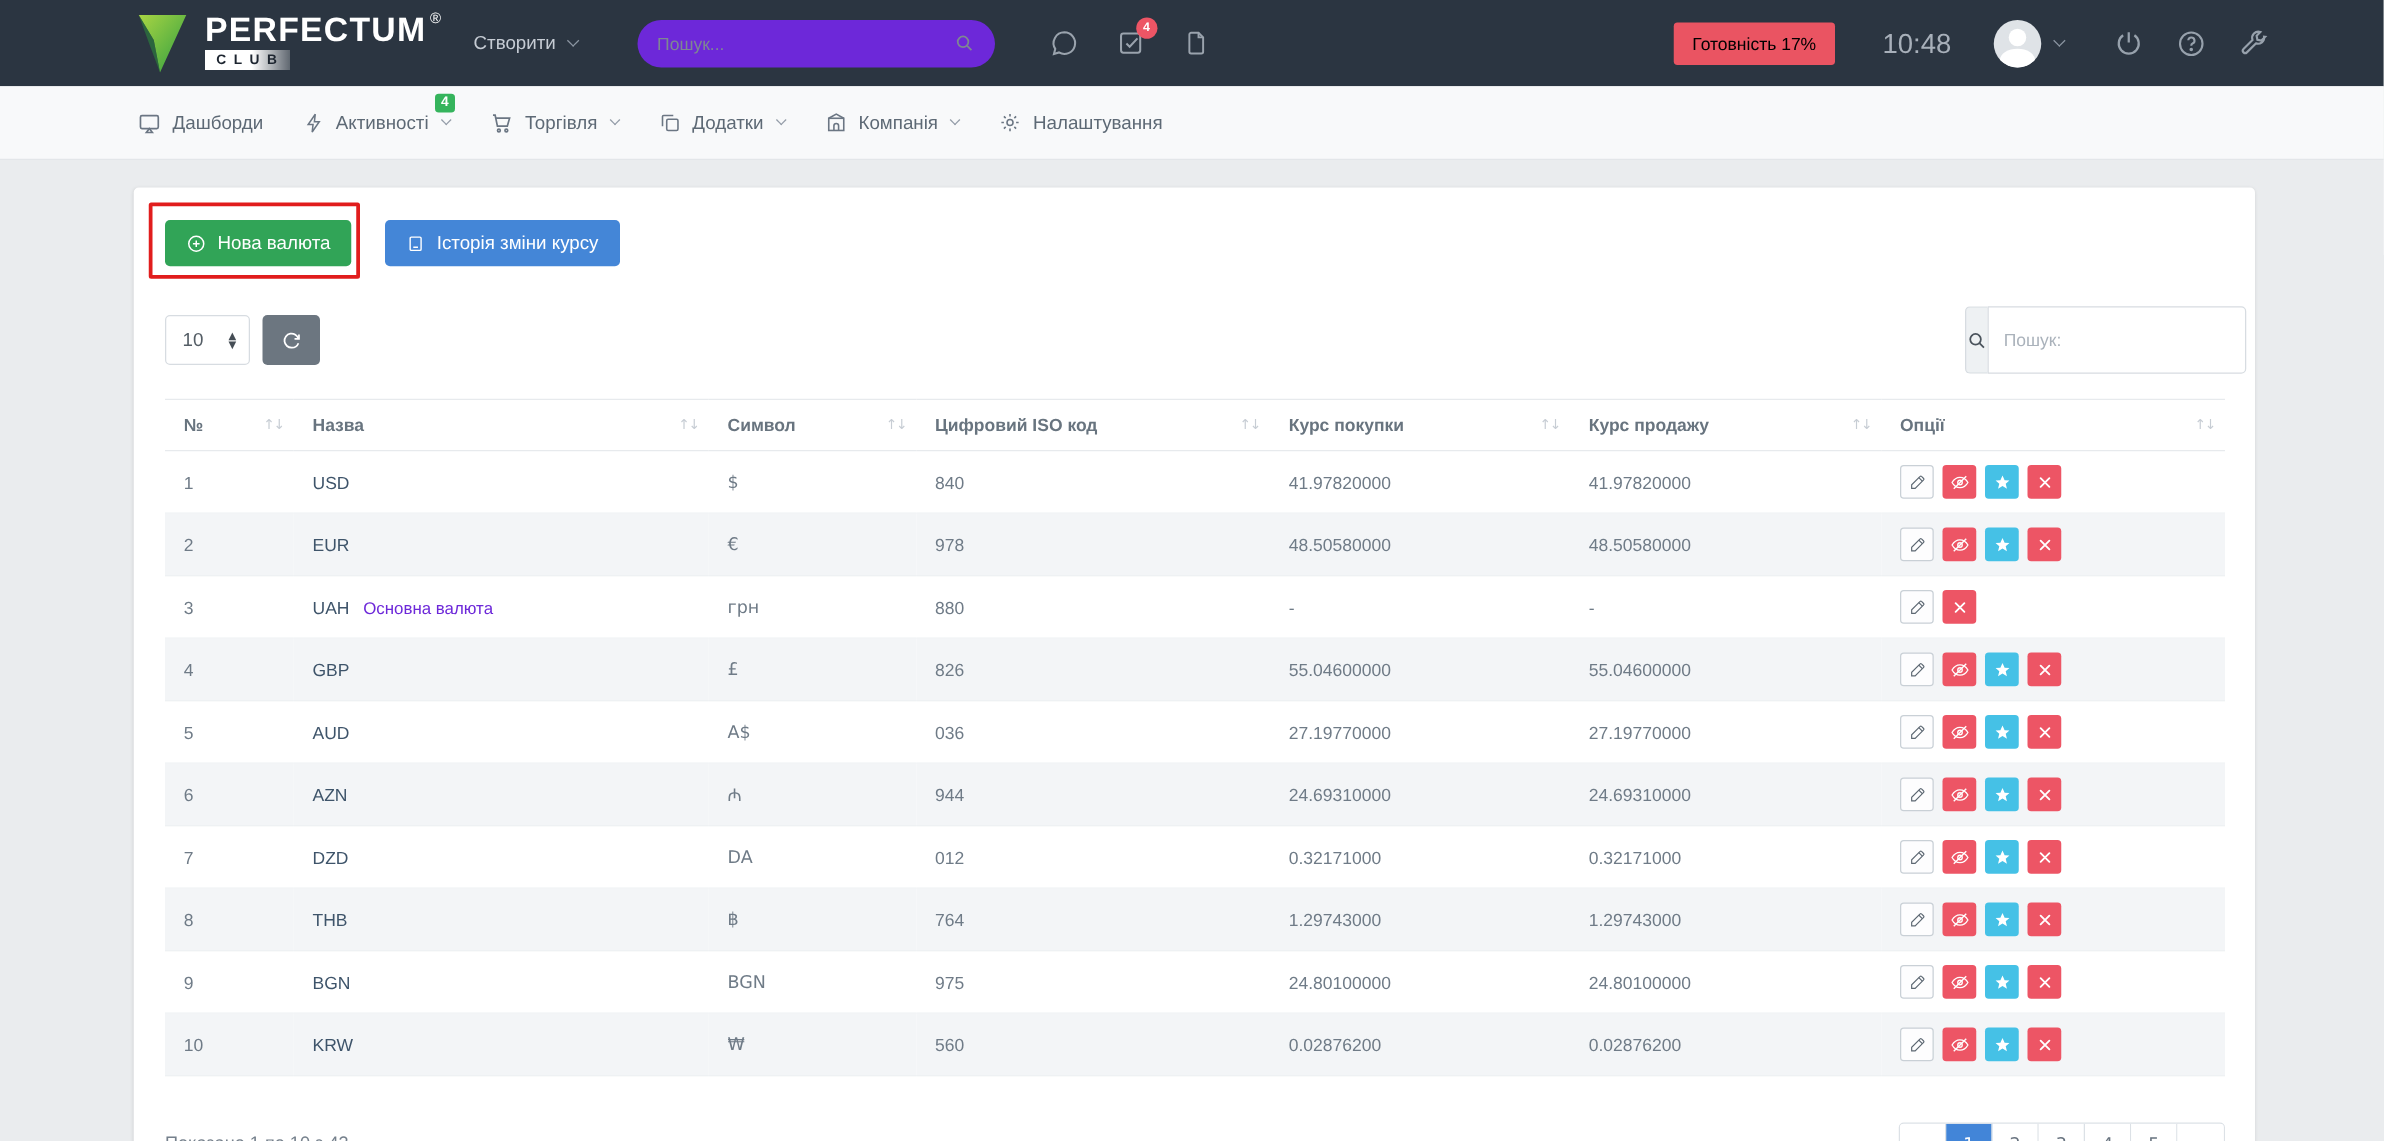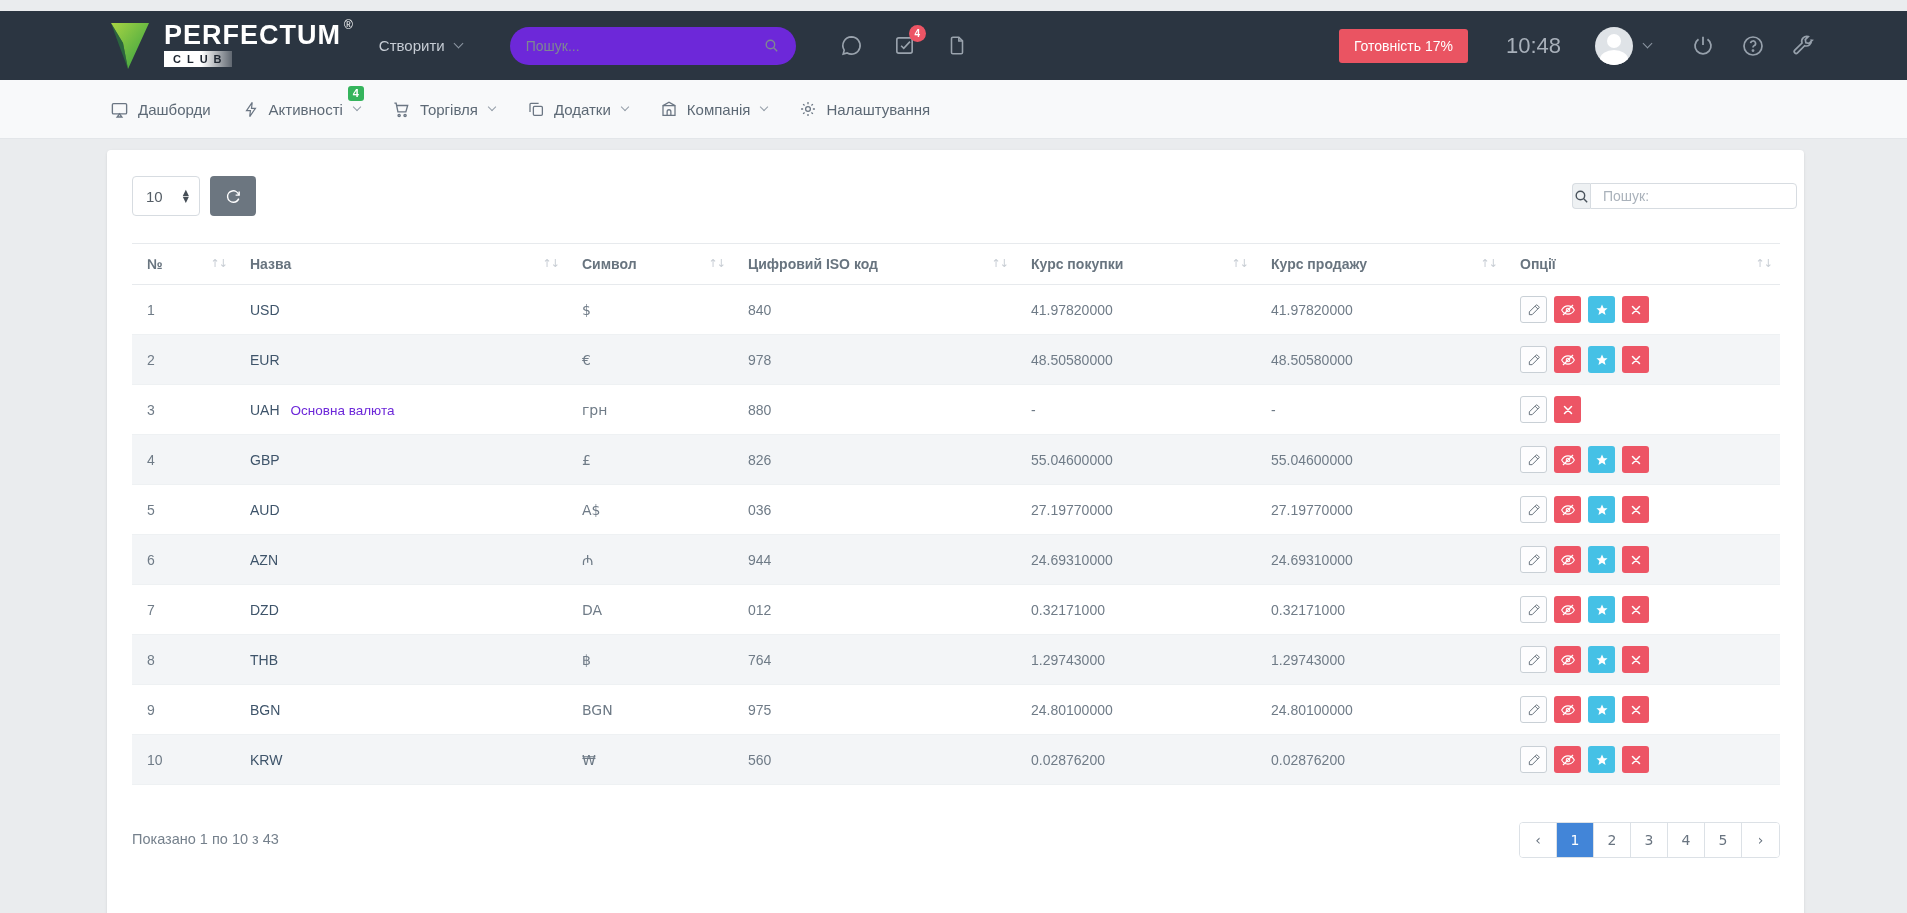--- a/index.html
+++ b/index.html
@@ -1,35 +1,35 @@
 <!DOCTYPE html>
 <html><head>
 <meta charset="utf-8">
 <style>
   * { margin:0; padding:0; box-sizing:border-box; }
   html,body { width:1907px; height:913px; overflow:hidden; }
   body { font-family:"Liberation Sans", sans-serif; background:#eaecee; position:relative; }
 
   
-  .topbar { height:69px; background:#2b3541; display:flex; align-items:center; padding-right:92px;margin-top:11px; }
+  .topbar { height:69px; background:#2b3541; display:flex; align-items:center; padding-right:92px; }
   .brand { display:flex; align-items:flex-start; margin-left:109px; gap:13px; }
   .brand-text { display:flex; flex-direction:column; }
   .brand-row { display:flex; align-items:flex-start; }
   .brand-name { color:#fff; font-weight:bold; font-size:27px; letter-spacing:1px; line-height:26px; }
   .brand-reg { color:#fff; font-size:12px; margin-left:3px; margin-top:-4px; }
   .brand-club { margin-top:3px; align-self:flex-start; background:linear-gradient(90deg,#ffffff 55%,rgba(255,255,255,.25)); color:#1d2530; font-weight:bold; font-size:11px; letter-spacing:6px; padding:2px 4px 2px 9px; }
   .top-create { display:flex; align-items:center; gap:10px; margin-left:26px; color:#c6ccd4; font-size:15px; cursor:pointer; }
   .chev { display:inline-block; width:7px; height:7px; border-right:1.8px solid #8d97a3; border-bottom:1.8px solid #8d97a3; transform:rotate(45deg); margin-top:-4px; }
   .top-search { margin-left:48px; width:286px; height:38px; background:#6d28d9; border-radius:19px; display:flex; align-items:center; padding:0 16px; }
   .top-search input { flex:1; background:transparent; border:none; outline:none; color:#c7ced6; font-size:14px; font-family:"Liberation Sans",sans-serif; }
   .top-search input::placeholder { color:#7e8792; }
   .top-icons { display:flex; align-items:center; gap:30px; margin-left:44px; }
   .tico { position:relative; color:#9aa3ad; cursor:pointer; display:flex; }
   .badge-red { position:absolute; top:-9px; right:-10px; background:#ed5565; color:#fff; font-size:10px; font-weight:bold; min-width:17px; height:17px; border-radius:50%; display:flex; align-items:center; justify-content:center; padding:0 3px; }
-  .readiness { margin-left:auto; background:#ea5462; color:#ffffff; font-size:14px; padding:9px 15px; border-radius:3px; border:none; cursor:pointer; font-family:"Liberation Sans",sans-serif; }
+  .readiness { margin-left:auto; background:#ea5462; color:#000000; font-size:14px; padding:9px 15px; border-radius:3px; border:none; cursor:pointer; font-family:"Liberation Sans",sans-serif; }
   .clock { margin-left:38px; color:#a8b0ba; font-size:22px; font-weight:400; }
   .avatar-wrap { display:flex; align-items:center; gap:11px; margin-left:34px; cursor:pointer; }
   .avatar { width:38px; height:38px; border-radius:50%; background:#dfe3e7; position:relative; overflow:hidden; }
   .avatar .head { position:absolute; top:7px; left:12px; width:14px; height:14px; border-radius:50%; background:#fff; }
   .avatar .bodyshape { position:absolute; top:23px; left:5px; width:28px; height:18px; border-radius:50% 50% 0 0; background:#fff; }
 
   
   .navbar { height:59px; background:#f8f9fa; border-bottom:1px solid #e3e6e9; display:flex; align-items:center; padding-left:108px; gap:28px; }
   .nav-item { display:flex; align-items:center; gap:9px; font-size:15px; color:#5d6975; cursor:pointer; position:relative; padding:4px 2px; }
   .nav-item .chev { width:6px; height:6px; border-color:#949da8; margin-left:2px; }
@@ -44,21 +44,21 @@
   .btn-green { background:#31a457; }
   .btn-blue { background:#4486d7; margin-left:27px; }
   .annot-wrap { position:relative; }
   .annot-box { position:absolute; left:-13px; top:-14px; right:-7px; bottom:-10px; border:3px solid #e11d1d; border-radius:2px; pointer-events:none; }
 
   .controls { display:flex; justify-content:space-between; align-items:center; margin-bottom:27px; height:40px; }
   .pagesize { display:flex; align-items:center; gap:10px; }
   .select-box { width:68px; height:40px; border:1px solid #d7dce1; border-radius:4px; background:#fff; display:flex; align-items:center; padding:0 10px 0 13px; cursor:pointer; color:#555e66; font-size:15px; }
   .spin { margin-left:auto; display:flex; flex-direction:column; font-family:"DejaVu Sans",sans-serif; font-size:8px; color:#454d55; line-height:7px; }
   .btn-refresh { width:46px; height:40px; background:#6c7680; border:none; border-radius:4px; display:flex; align-items:center; justify-content:center; cursor:pointer; }
-  .search-group { display:flex; width:221px; height:26px;padding-left:13px; }
+  .search-group { display:flex; width:221px; height:54px;padding-left:13px; }
   .search-prepend { width:44px; background:#eef1f3; border:1px solid #d7dce1; border-right:none; border-radius:4px 0 0 4px; display:flex; align-items:center; justify-content:center; color:#4a535c; }
   .search-group input { flex:1; border:1px solid #d7dce1; border-radius:0 4px 4px 0; outline:none; padding:0 12px; font-size:14px; color:#555; font-family:"Liberation Sans",sans-serif; }
   .search-group input::placeholder { color:#aab2bb; }
 
   
   table { width:100%; border-collapse:collapse; table-layout:fixed; }
   col.c-num{width:103px;} col.c-name{width:332px;} col.c-sym{width:166px;} col.c-iso{width:283px;} col.c-buy{width:240px;} col.c-sell{width:249px;}
   th { text-align:left; font-size:14px; font-weight:bold; color:#68747f; padding:12px 15px; border-top:1px solid #e7eaed; border-bottom:1px solid #e7eaed; position:relative; height:40px; }
   .sort { position:absolute; right:8px; top:13px; color:#c7cdd4; font-size:11px; letter-spacing:-1px; font-family:"DejaVu Sans",sans-serif; font-weight:normal; }
   td { padding:8px 15px; font-size:14px; color:#6f7b87; height:50px; border-bottom:1px solid #eef1f3; }
@@ -231,20 +231,43 @@
           <circle cx="12" cy="12" r="3.2"></circle>
           <path d="M12 2.8v2.7M12 18.5v2.7M2.8 12h2.7M18.5 12h2.7M5.5 5.5l1.9 1.9M16.6 16.6l1.9 1.9M18.5 5.5l-1.9 1.9M7.4 16.6l-1.9 1.9"></path>
         </svg>
       </span>
     <span>Налаштування</span>
   </div>
 </div>
 
 <div class="card">
 
+  <div class="toolbar">
+    <div class="annot-wrap">
+      <button class="btn btn-green">
+        <span>
+            <svg width="16" height="16" viewBox="0 0 24 24" fill="none" stroke="#fff" stroke-width="1.8">
+              <circle cx="12" cy="12" r="9"></circle>
+              <path d="M12 8v8M8 12h8"></path>
+            </svg>
+          </span>
+        <span>Нова валюта</span>
+      </button>
+      <div class="annot-box"></div>
+    </div>
+    <button class="btn btn-blue">
+      <span>
+          <svg width="15" height="16" viewBox="0 0 24 24" fill="none" stroke="#fff" stroke-width="1.8">
+            <rect x="5" y="3.5" width="14" height="17" rx="1.5"></rect>
+            <path d="M9 16.5h6"></path>
+          </svg>
+        </span>
+      <span>Історія зміни курсу</span>
+    </button>
+  </div>
 
   <div class="controls">
     <div class="pagesize">
       <div class="select-box">
         <span>10</span>
         <span class="spin">
             <span>▲</span>
             <span>▼</span>
           </span>
       </div>

